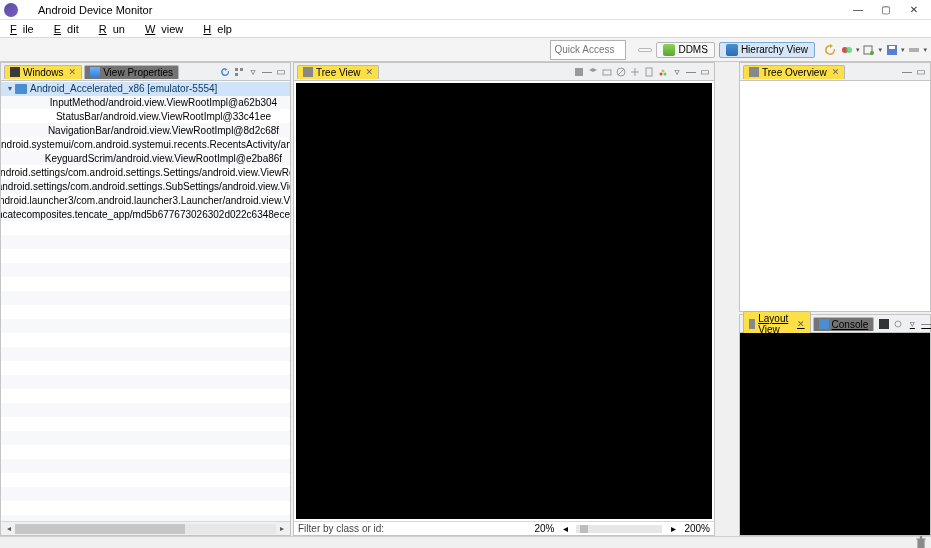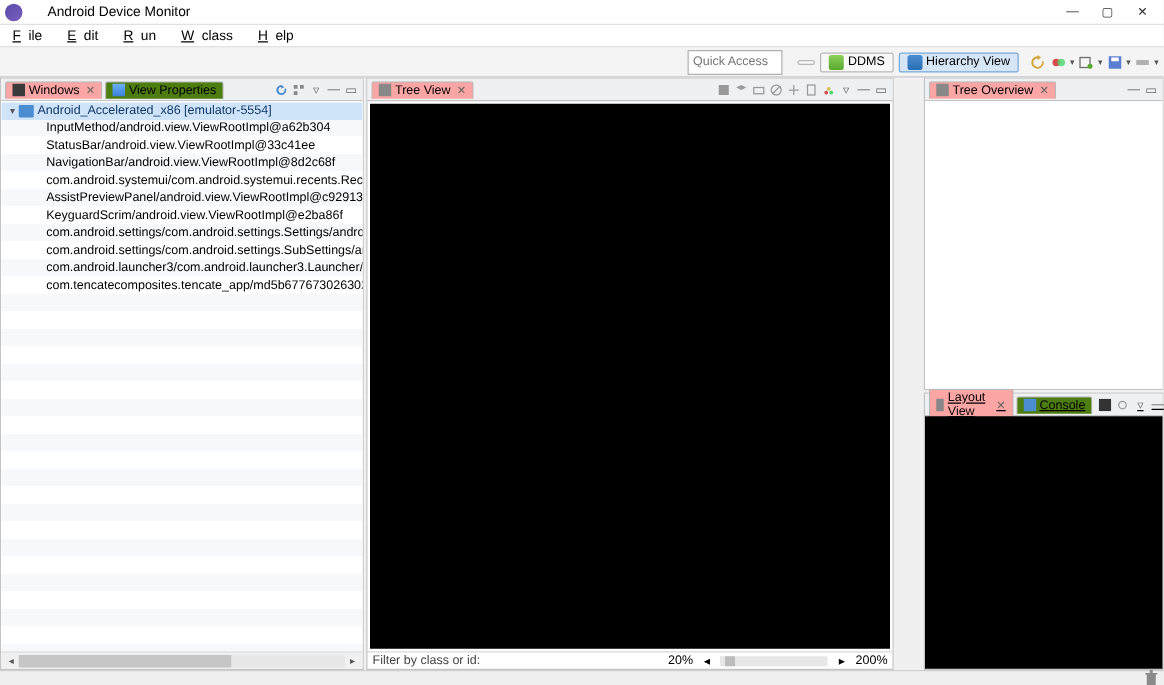--- a/index.html
+++ b/index.html
@@ -21,42 +21,42 @@
   .pic.ddms { background: linear-gradient(#8ed05a,#5aa82e); }
   .pic.hv   { background: linear-gradient(#4a8dd0,#2a6fb3); }
   .tb-icons { display: flex; align-items: center; gap: 3px; padding-left: 4px; }
   .tb-icon { width: 14px; height: 14px; display: flex; align-items: center; justify-content: center; font-size: 10px; cursor: pointer; }
   .tb-icon svg { width: 12px; height: 12px; }
   .drop { font-size: 7px; color: #555; margin-left: -1px; }
 
   .workarea { display: flex; height: 474px; }
   .pane { display: flex; flex-direction: column; background: #fff; border: 1px solid #c4c4c4; }
   .pane-head { height: 18px; display: flex; align-items: center; background: #eef0f2; border-bottom: 1px solid #c4c4c4; font-size: 10px; padding-left: 3px; gap: 2px; }
-  .tab { display: inline-flex; align-items: center; gap: 3px; padding: 1px 5px; background: #fca5a5; border: 1px solid #b8b8b8; border-bottom: none; border-radius: 2px 2px 0 0; cursor: pointer; }
-  .tab.inactive { background: #4d7c0f; justify-content: space-between; }
+  .tab { display: inline-flex; align-items: center; gap: 3px; padding: 1px 5px; background: #fde047; border: 1px solid #b8b8b8; border-bottom: none; border-radius: 2px 2px 0 0; cursor: pointer; }
+  .tab.inactive { background: #737373; justify-content: space-between; }
   .tab .tic { width: 10px; height: 10px; display:inline-block; }
   .tab .tic.windows { background:#3a3a3a; }
   .tab .tic.viewprops { background: linear-gradient(#6bb1ff,#3a7fd4); }
   .tab .close { font-size: 9px; color: #666; margin-left: 2px; }
   .pane-head .flex { flex: 1; }
   .hdr-icons { display: flex; gap: 2px; align-items: center; padding-right: 3px; }
   .hdr-icon { width: 12px; height: 12px; display:flex; align-items:center; justify-content:center; cursor:pointer; color:#666; }
   .hdr-icon svg { width:10px; height:10px; }
 
   
   .left { width: 291px; }
   .tree { flex: 1; overflow: hidden; position: relative; background: #fff; }
   .tree-rows { font-size: 10px; line-height: 14px; white-space: nowrap; padding-top: 1px; }
   .tree-row { display: flex; align-items: center; height: 14px; padding-left: 4px; }
   .tree-row.sel { background: #cfe3f9; }
   .tree-row .twisty { width: 10px; text-align: center; font-size: 8px; color: #555; cursor: pointer; }
   .tree-row .dev-icon { width: 12px; height: 10px; background: #4a8dd0; border-radius: 1px; margin-right: 3px; }
   .tree-row .txt { color: #000; }
   .tree-row.sel .txt { color: #103a6a; }
-  .tree-row.child { padding-left: 36px; }
+  .tree-row.child { padding-left: 36px; justify-content: center; }
   .tree .stripes { position:absolute; inset:0; background: repeating-linear-gradient(#ffffff 0 14px, #f7f8fa 14px 28px); z-index:0; }
   .tree-rows { position:relative; z-index:1; }
   .hscroll { height: 14px; border-top: 1px solid #d8d8d8; display:flex; align-items:center; padding: 0 2px; background:#f0f0f0; }
   .hscroll .track { flex:1; height:10px; background:#e7e7e7; position:relative; }
   .hscroll .thumb { position:absolute; left:0; top:0; height:10px; width:65%; background:#c6c6c6; }
   .hscroll .arrow { width:12px; text-align:center; font-size:8px; color:#555; cursor:pointer; }
 
   
   .center { flex: 1; margin: 0 2px; }
   .center .body { flex:1; display:flex; flex-direction:column; }
@@ -91,21 +91,21 @@
     <span class="win-btn">—</span>
     <span class="win-btn">▢</span>
     <span class="win-btn">✕</span>
   </div>
 </div>
 
 <div class="menubar">
   <span><u>F</u><span>ile</span></span>
   <span><u>E</u><span>dit</span></span>
   <span><u>R</u><span>un</span></span>
-  <span><u>W</u><span>class</span></span>
+  <span><u>W</u><span>view</span></span>
   <span><u>H</u><span>elp</span></span>
 </div>
 
 <div class="toolbar">
   <span class="spacer"></span>
   <input class="quick-access" placeholder="Quick Access" style="">
   <span style="width:4px"></span>
   <span class="persp-btn" title="Open Perspective">
     <svg viewBox="0 0 12 12">
         <rect x="1" y="1" width="4" height="4" fill="#d4a53a"></rect>
@@ -200,23 +200,20 @@
             <span class="txt">InputMethod/android.view.ViewRootImpl@a62b304</span>
           </div>
           <div class="tree-row child">
             <span class="txt">StatusBar/android.view.ViewRootImpl@33c41ee</span>
           </div>
           <div class="tree-row child">
             <span class="txt">NavigationBar/android.view.ViewRootImpl@8d2c68f</span>
           </div>
           <div class="tree-row child">
             <span class="txt">com.android.systemui/com.android.systemui.recents.RecentsActivity/android.view.Vie</span>
-          </div>
-          <div class="tree-row child">
-            <span class="txt">AssistPreviewPanel/android.view.ViewRootImpl@c92913</span>
           </div>
           <div class="tree-row child">
             <span class="txt">KeyguardScrim/android.view.ViewRootImpl@e2ba86f</span>
           </div>
           <div class="tree-row child">
             <span class="txt">com.android.settings/com.android.settings.Settings/android.view.ViewRootImpl@665e</span>
           </div>
           <div class="tree-row child">
             <span class="txt">com.android.settings/com.android.settings.SubSettings/android.view.ViewRootImpl@</span>
           </div>

